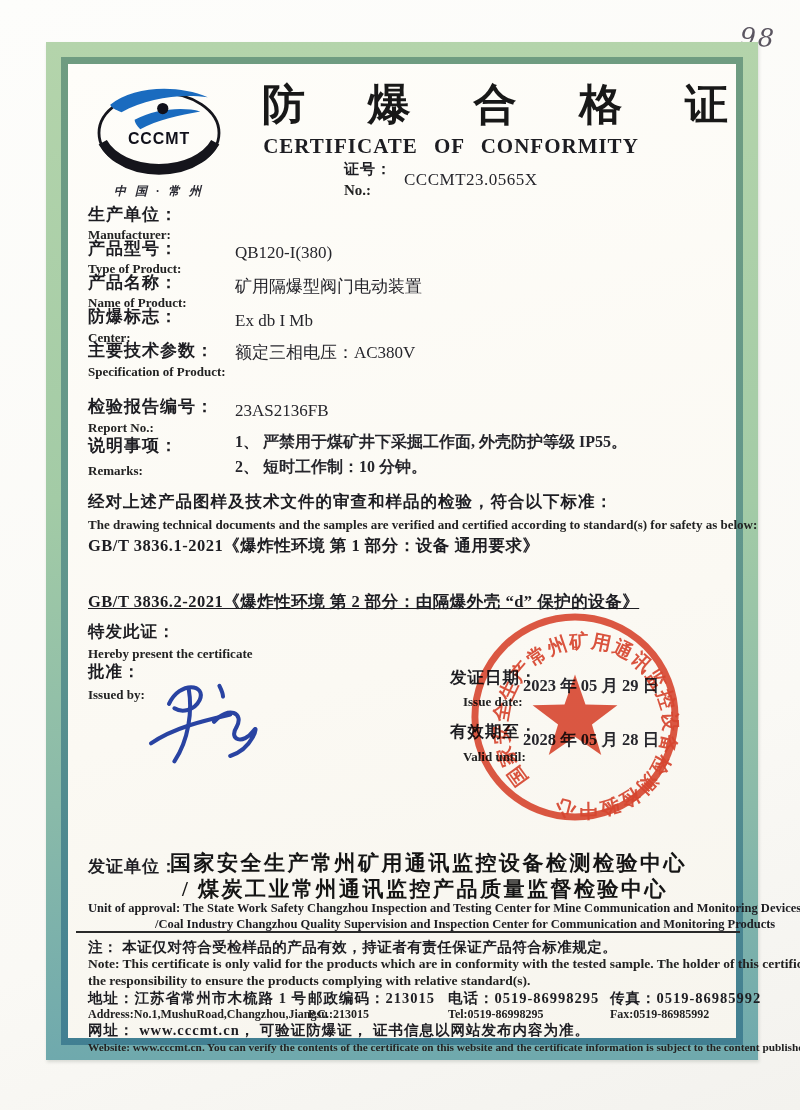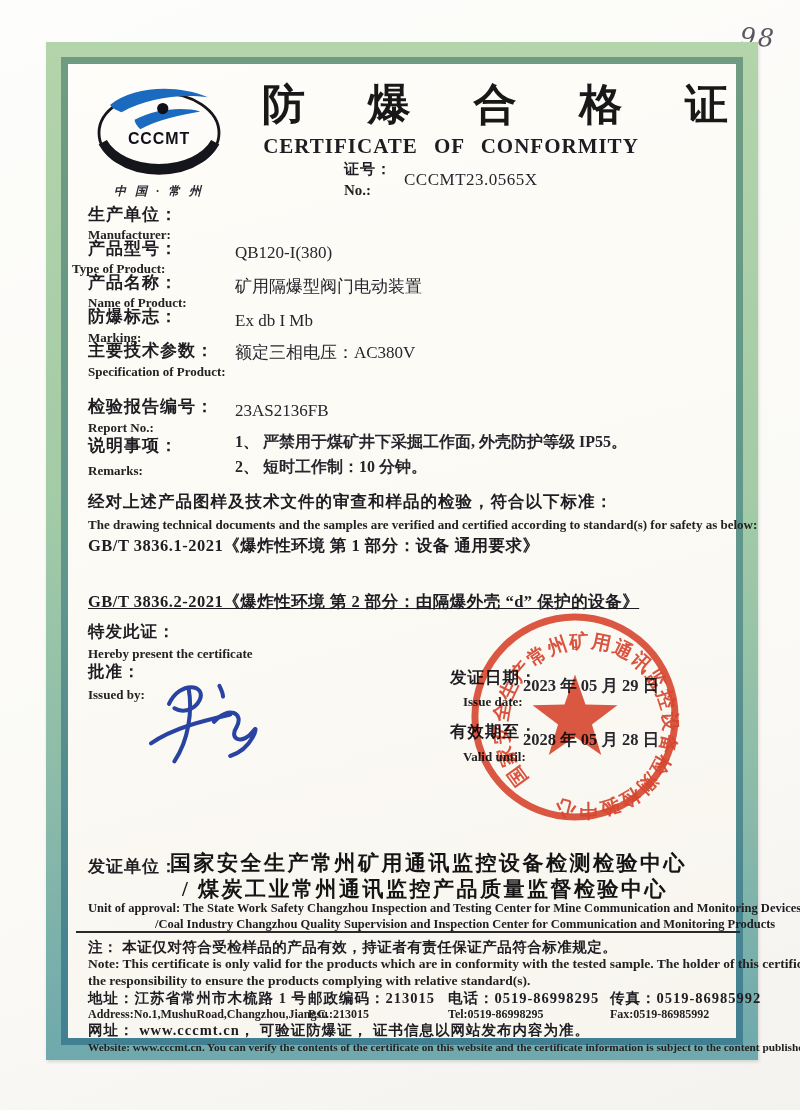--- a/index.html
+++ b/index.html
@@ -77,29 +77,29 @@
   <div class="abs title-en" style="left:236px;top:133px;width:430px;">CERTIFICATE  OF  CONFORMITY</div>
 
   <div class="abs cnlabel" style="left:344px;top:160px;font-size:15px;">证号：</div>
   <div class="abs enlabel" style="left:344px;top:181px;font-size:15px;">No.:</div>
   <div class="abs value" style="left:404px;top:169px;letter-spacing:.5px;">CCCMT23.0565X</div>
 
   <div class="abs cnlabel" style="left:88px;top:204px;">生产单位：</div>
   <div class="abs enlabel" style="left:88px;top:227px;">Manufacturer:</div>
 
   <div class="abs cnlabel" style="left:88px;top:238px;">产品型号：</div>
-  <div class="abs enlabel" style="left:72px;top:261px;">Type of Product:</div>
+  <div class="abs enlabel" style="left:88px;top:261px;">Type of Product:</div>
   <div class="abs value" style="left:235px;top:242px;">QB120-I(380)</div>
 
   <div class="abs cnlabel" style="left:88px;top:272px;">产品名称：</div>
   <div class="abs enlabel" style="left:88px;top:295px;">Name of Product:</div>
   <div class="abs value" style="left:235px;top:276px;">矿用隔爆型阀门电动装置</div>
 
   <div class="abs cnlabel" style="left:88px;top:306px;">防爆标志：</div>
-  <div class="abs enlabel" style="left:88px;top:330px;">Marking:</div>
+  <div class="abs enlabel" style="left:88px;top:330px;">Center:</div>
   <div class="abs value" style="left:235px;top:310px;">Ex db I Mb</div>
 
   <div class="abs cnlabel" style="left:88px;top:340px;">主要技术参数：</div>
   <div class="abs enlabel" style="left:88px;top:364px;">Specification of Product:</div>
   <div class="abs value" style="left:235px;top:342px;">额定三相电压：AC380V</div>
 
   <div class="abs cnlabel" style="left:88px;top:396px;">检验报告编号：</div>
   <div class="abs enlabel" style="left:88px;top:420px;">Report No.:</div>
   <div class="abs value" style="left:235px;top:400px;">23AS2136FB</div>
 

